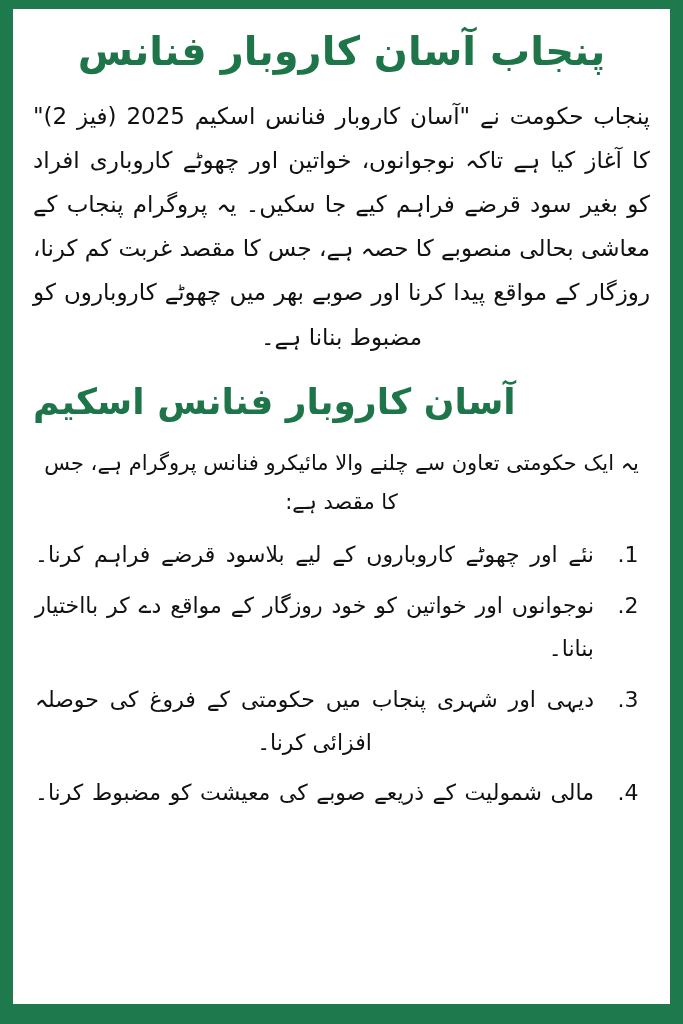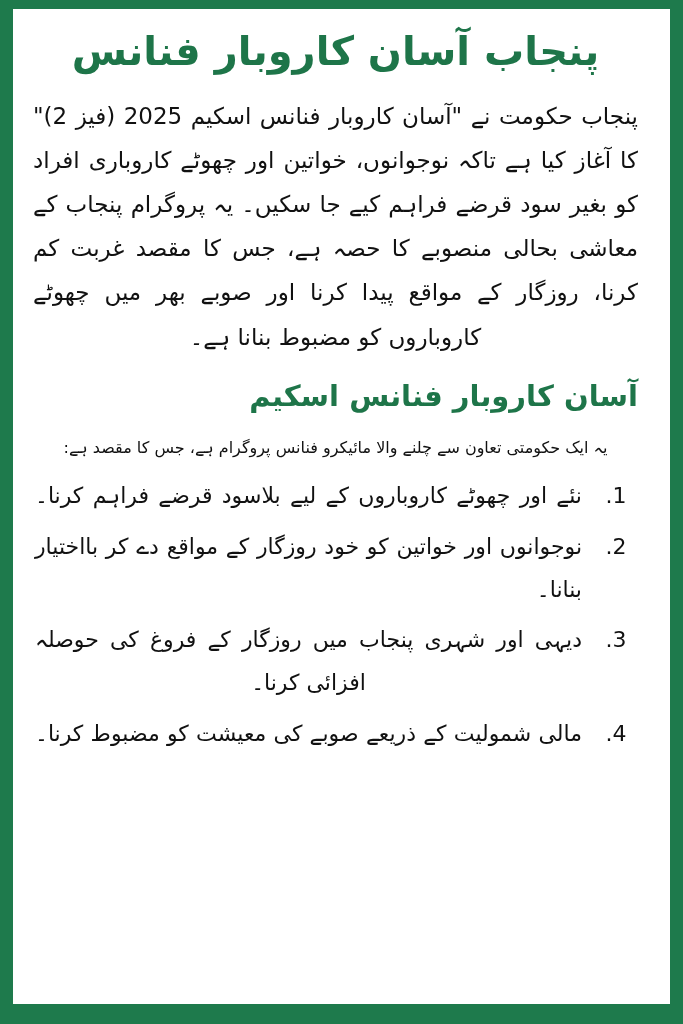--- a/index.html
+++ b/index.html
@@ -12,21 +12,21 @@
   .poster{
     position:relative;
     width:683px;height:1024px;
     box-sizing:border-box;
     margin:0 auto;
     background:var(--bg);
     border:solid var(--green);
     border-width:9px 13px 20px 13px;
     font-family:"DejaVu Sans", sans-serif;
     direction:rtl;
-    padding:8px 32px 0 20px;
+    padding:8px 20px 0 20px;
     overflow:hidden;
   }
   .title{
     margin:2px 0 0 0;
     color:var(--heading-green);
     text-align:center;
     font-weight:bold;
     font-size:40px;
     line-height:1.62;
   }
@@ -35,30 +35,30 @@
     margin:10px 0 0 0;
     color:var(--text);
     font-size:23px;
     line-height:1.92;
     text-align:justify;
     text-align-last:center;
   }
   .section-heading{
     margin:14px 0 0 0;
     color:var(--heading-green);
-    text-align:right;
+    text-align:left;
     font-weight:bold;
-    font-size:29px;
+    font-size:36px;
     line-height:1.6;
   }
   .section-heading .line{display:block;}
   .section-intro{
     margin:14px 0 0 0;
     color:var(--text);
-    font-size:16px;
+    font-size:21px;
     line-height:1.85;
     text-align:center;
   }
   .objectives{
     list-style:none;
     margin:12px 0 0 0;
     padding:0 4px 0 2px;
     color:var(--text);
     font-size:22px;
   }
@@ -105,21 +105,21 @@
     <li class="objective">
       <span class="obj-num">1.</span>
       <span class="obj-text">نئے اور چھوٹے کاروباروں کے لیے بلاسود قرضے فراہم کرنا۔</span>
     </li>
     <li class="objective">
       <span class="obj-num">2.</span>
       <span class="obj-text">نوجوانوں اور خواتین کو خود روزگار کے مواقع دے کر بااختیار بنانا۔</span>
     </li>
     <li class="objective">
       <span class="obj-num">3.</span>
-      <span class="obj-text">دیہی اور شہری پنجاب میں روزگار کے فروغ کی حوصلہ افزائی کرنا۔</span>
+      <span class="obj-text">دیہی اور شہری پنجاب میں حکومتی کے فروغ کی حوصلہ افزائی کرنا۔</span>
     </li>
     <li class="objective">
       <span class="obj-num">4.</span>
       <span class="obj-text">مالی شمولیت کے ذریعے صوبے کی معیشت کو مضبوط کرنا۔</span>
     </li>
   </ol>
 
 </div>
 
 </body></html>

